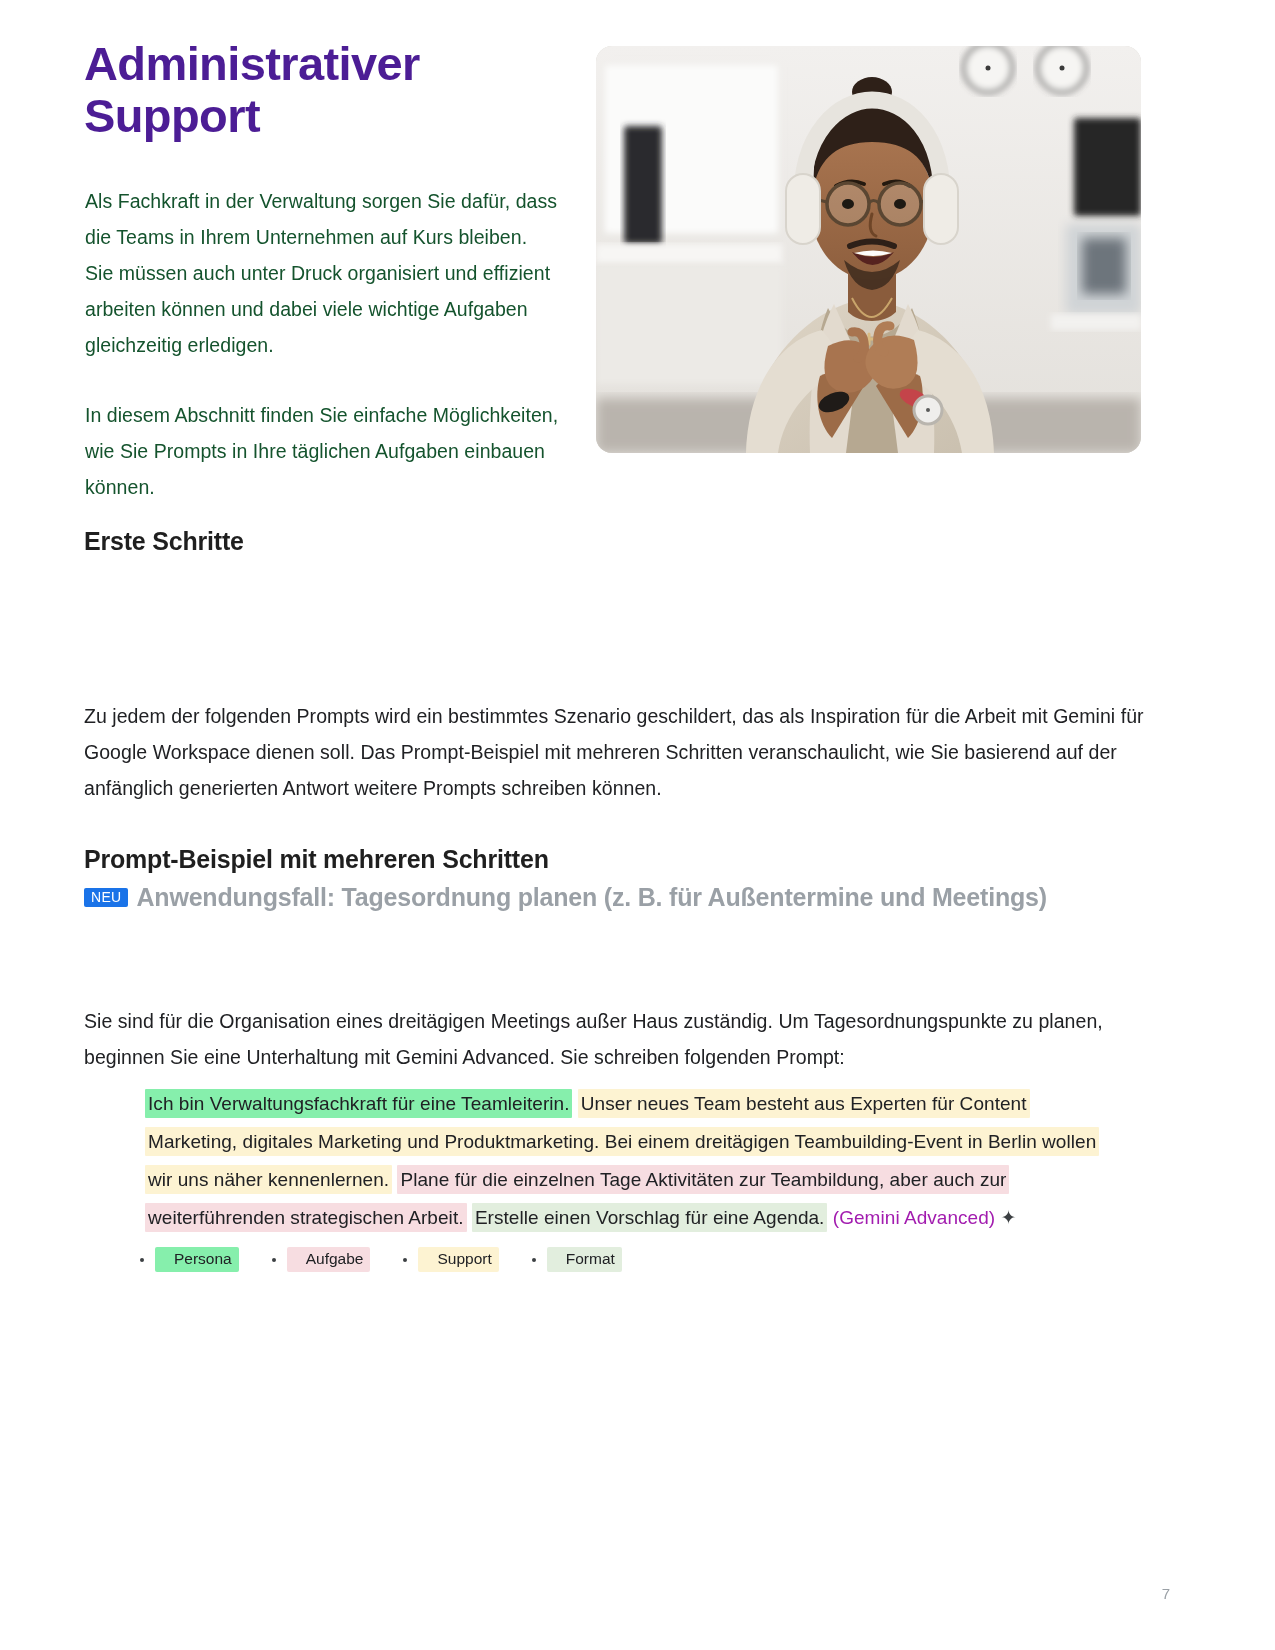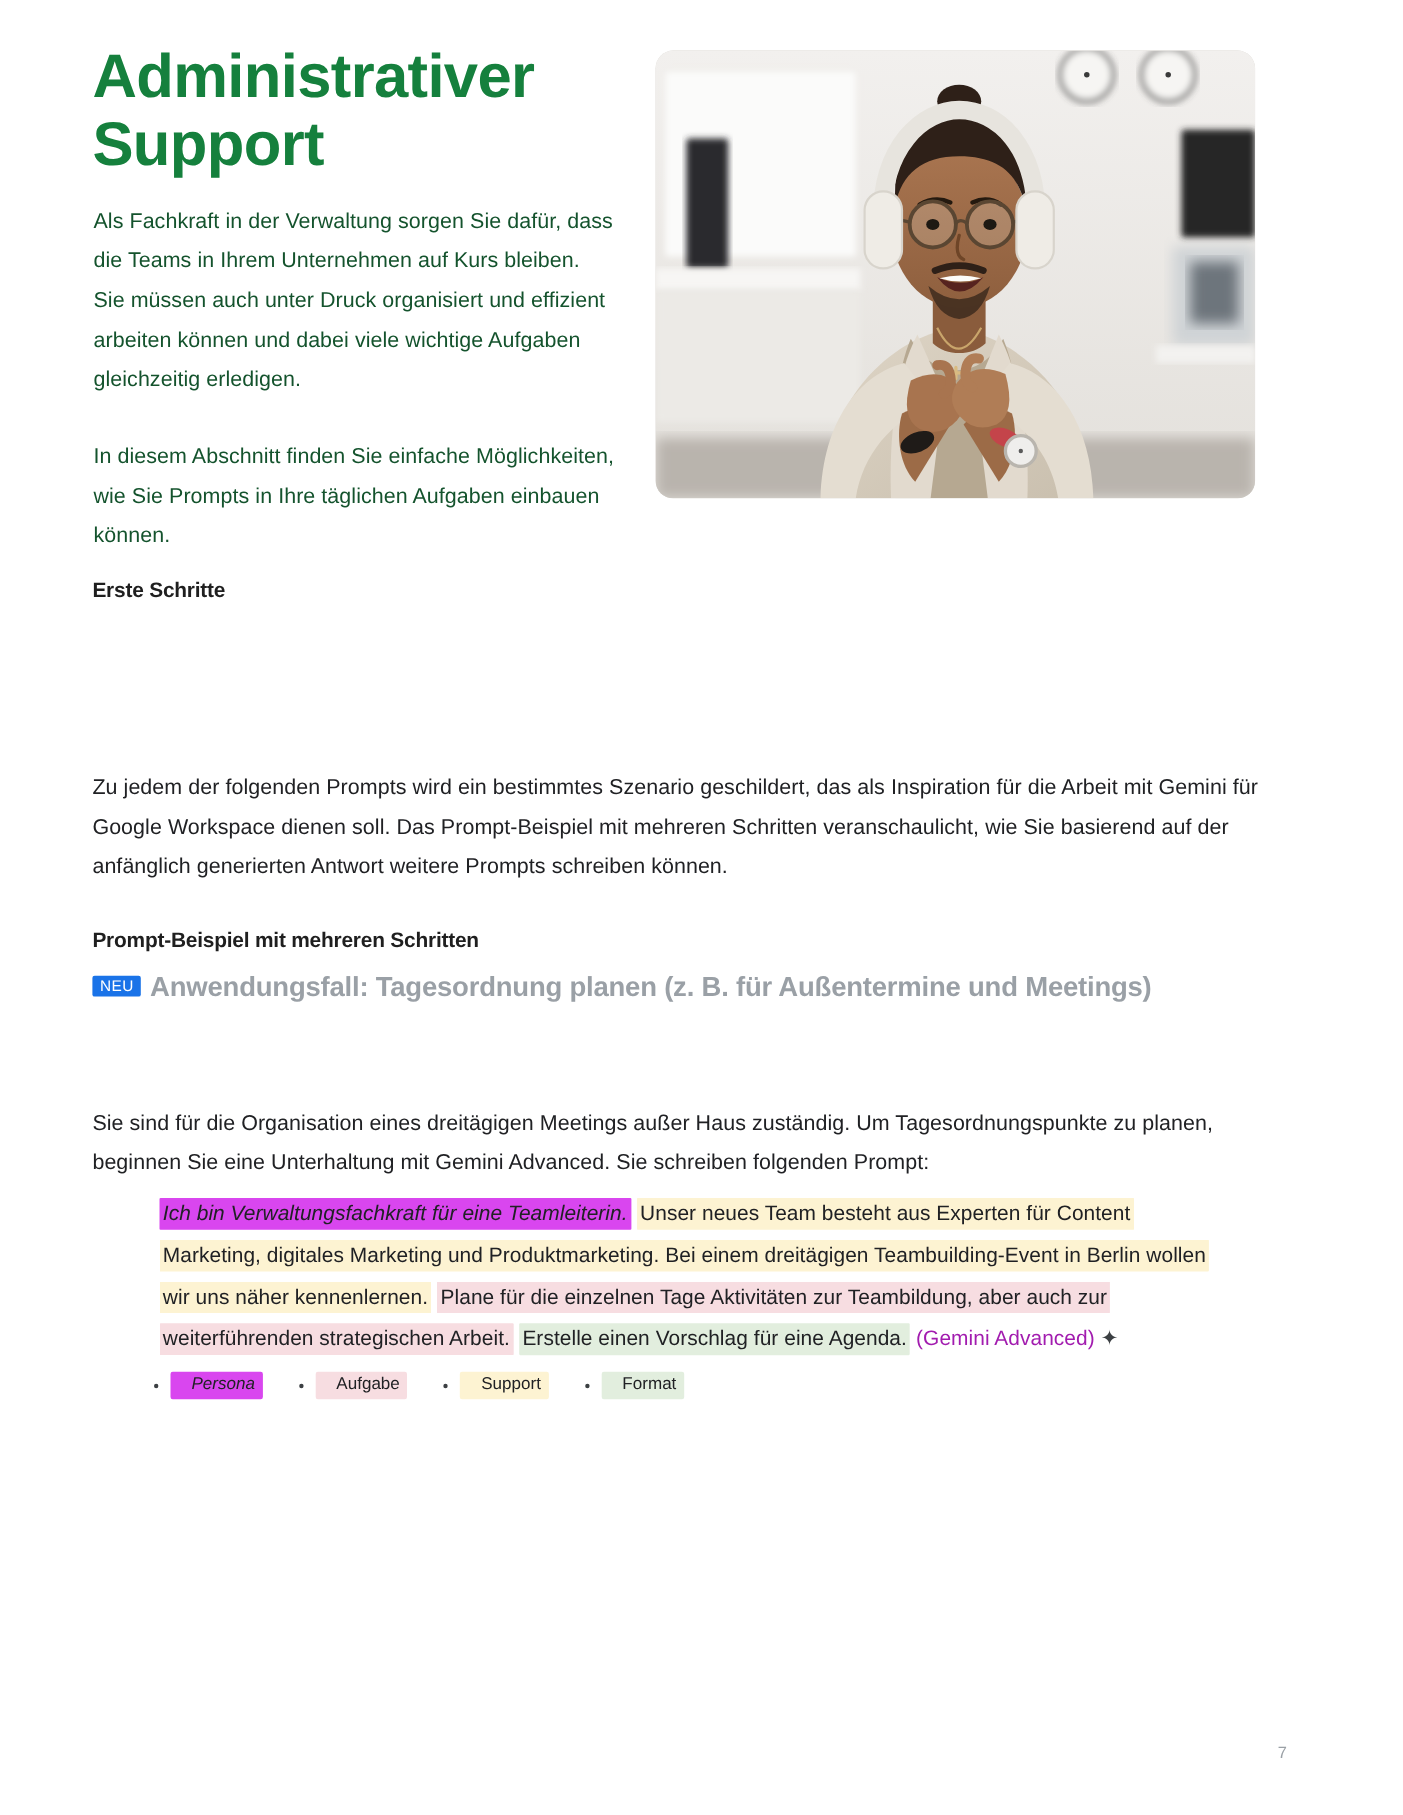--- a/index.html
+++ b/index.html
@@ -29,25 +29,25 @@
     top: 38px;
     width: 1060px;
     height: 430px;
   }
 
   .title {
     position: absolute;
     left: 0;
     top: 0;
     width: 500px;
-    font-size: 56px;
+    font-size: 47px;
     line-height: 1.10;
     font-weight: 700;
     letter-spacing: -0.6px;
-    color: #15803d;
+    color: #4c1d95;
     margin: 0;
   }
   .title .l2 { display: block; }
 
   .intro-col {
     position: absolute;
     left: 1px;
     top: 145px;
     width: 475px;
   }
@@ -70,21 +70,21 @@
     border-radius: 16px;
     overflow: hidden;
     background: #d9d6d0;
   }
   .photo svg { display: block; width: 100%; height: 100%; }
 
   
   .section-heading {
     position: absolute;
     left: 84px;
-    font-size: 19px;
+    font-size: 25px;
     font-weight: 700;
     color: #1f1f1f;
     letter-spacing: -0.2px;
     margin: 0;
   }
   #h-erste { top: 527px; }
   #h-prompt { top: 845px; }
 
   .body-p {
     position: absolute;
@@ -131,21 +131,21 @@
     position: absolute;
     left: 145px;
     top: 1085px;
     width: 955px;
     font-size: 19px;
     line-height: 38px;
     color: #202124;
     letter-spacing: 0.05px;
   }
   .hl { padding: 4px 3px; border-radius: 1px; box-decoration-break: clone; -webkit-box-decoration-break: clone; }
-  .hl-persona { background: #d946ef; font-style: italic; }
+  .hl-persona { background: #86efac; }
   .hl-kontext { background: #fdf3d2; }
   .hl-aufgabe { background: #f7dde1; }
   .hl-format  { background: #e2eede; }
   .model-note { color: #a21caf; }
   .sparkle { color: #3c4043; font-size: 19px; }
 
   
   .legend {
     position: absolute;
     left: 140px;

